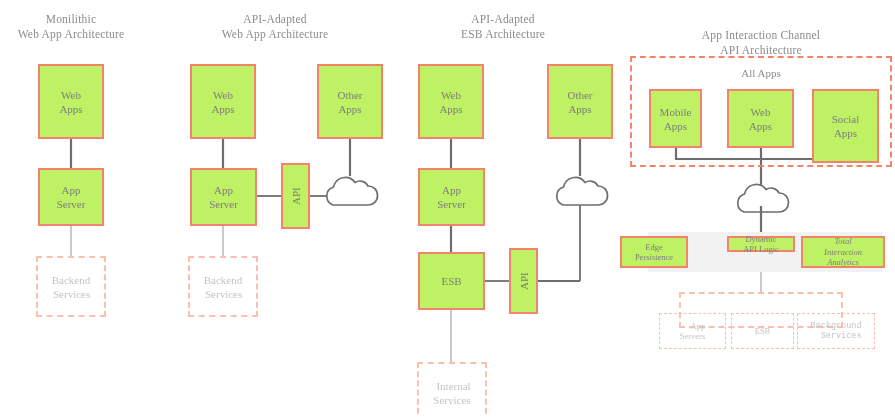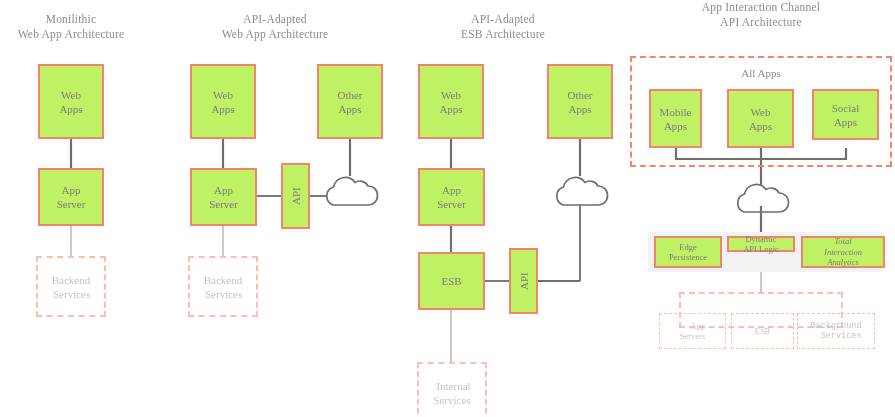--- a/index.html
+++ b/index.html
@@ -135,21 +135,21 @@
     <line x1="761" y1="206" x2="761" y2="232" stroke="#6e6e6e" stroke-width="2.2"></line>
     <line x1="761" y1="272" x2="761" y2="292" stroke="#bdbdbd" stroke-width="1.6"></line>
   </svg>
 
   <div class="col-title" style="left:0px; top:12px; width:142px;">Monilithic
 Web App Architecture</div>
   <div class="col-title" style="left:185px; top:12px; width:180px;">API-Adapted
 Web App Architecture</div>
   <div class="col-title" style="left:413px; top:12px; width:180px;">API-Adapted
 ESB Architecture</div>
-  <div class="col-title" style="left:651px; top:0; width:220px;">App Interaction Channel
+  <div class="col-title" style="left:651px; top:28px; width:220px;">App Interaction Channel
 API Architecture</div>
 
   <div class="box" style="left:38px; top:64px; width:66px; height:75px;">Web
 Apps</div>
   <div class="box" style="left:38px; top:168px; width:66px; height:58px;">App
 Server</div>
   <div class="dbox" style="left:36px; top:256px; width:70px; height:61px;">Backend
 Services</div>
 
   <div class="box" style="left:190px; top:64px; width:66px; height:75px;">Web
@@ -173,25 +173,25 @@
   <div class="dbox" style="left:417px; top:362px; width:70px; height:61px;">Internal
 Services</div>
 
   <div class="group" style="left:630px; top:56px; width:262px; height:111px;">
     <div class="group-label" style="top:9px;font-family:Liberation Serif, serif;">All Apps</div>
   </div>
   <div class="box" style="left:649px; top:89px; width:53px; height:59px;">Mobile
 Apps</div>
   <div class="box" style="left:727px; top:89px; width:67px; height:59px;">Web
 Apps</div>
-  <div class="box" style="left:812px; top:89px; width:67px; height:51px;">Social
+  <div class="box" style="left:812px; top:89px; width:67px; height:74px;">Social
 Apps</div>
 
   <div class="greyband" style="left:648px; top:232px; width:234px; height:40px;"></div>
-  <div class="box small" style="left:654px; top:236px; width:68px; height:32px;">Edge
+  <div class="box small" style="left:620px; top:236px; width:68px; height:32px;">Edge
 Persistence</div>
   <div class="box small" style="left:727px; top:236px; width:68px; height:16px;">Dynamic
 API Logic</div>
   <div class="box small" style="left:801px; top:236px; width:84px; height:32px;font-style:italic;">Total
 Interaction
 Analytics</div>
 
   <div class="dbox plain" style="left:679px; top:292px; width:164px; height:36px;"></div>
   <div class="dbox small" style="left:659px; top:313px; width:67px; height:36px;">App
 Servers</div>

